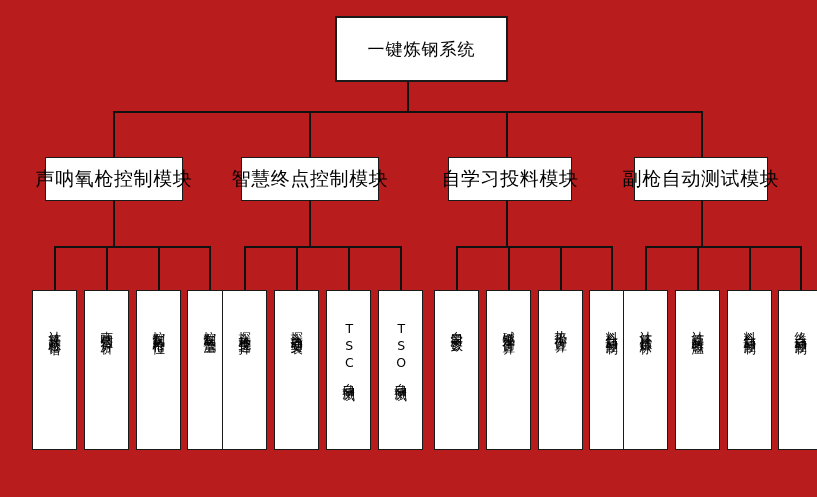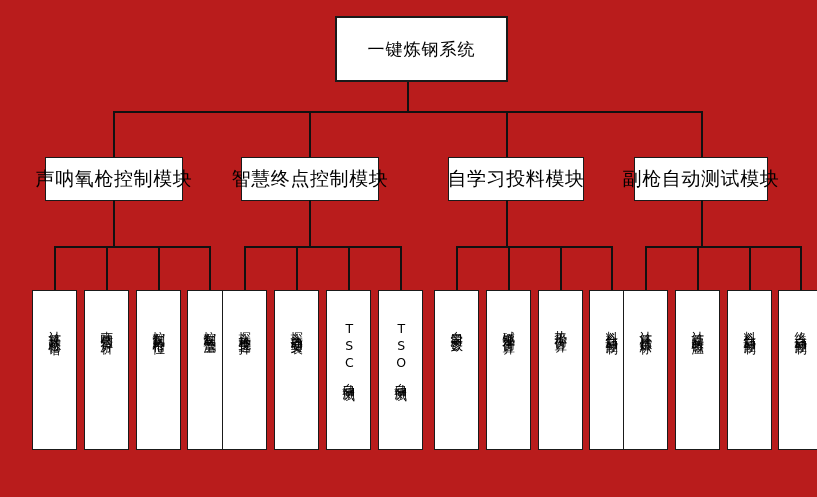--- a/index.html
+++ b/index.html
@@ -133,21 +133,21 @@
   <div class="box leaf-box" style="left:274px;">
     <span class="leaf-label">探头自动安装</span>
   </div>
   <div class="box leaf-box" style="left:326px;">
     <span class="leaf-label">TSC自动测试</span>
   </div>
   <div class="box leaf-box" style="left:378px;">
     <span class="leaf-label">TSO自动测试</span>
   </div>
 
-  <div class="box module-box" style="left:448px; width:136px;">
+  <div class="box module-box" style="left:448px; width:124px;">
     <span class="module-label">自学习投料模块</span>
   </div>
   <div class="line v-line" style="left:506px; top:200px; height:47px;"></div>
   <div class="line h-line" style="left:456px; top:246px; width:156px;"></div>
   <div class="line v-thin" style="left:456px; top:246px; height:45px;"></div>
   <div class="line v-thin" style="left:508px; top:246px; height:45px;"></div>
   <div class="line v-thin" style="left:560px; top:246px; height:45px;"></div>
   <div class="line v-thin" style="left:611px; top:246px; height:45px;"></div>
 
   <div class="box leaf-box" style="left:434px;">

